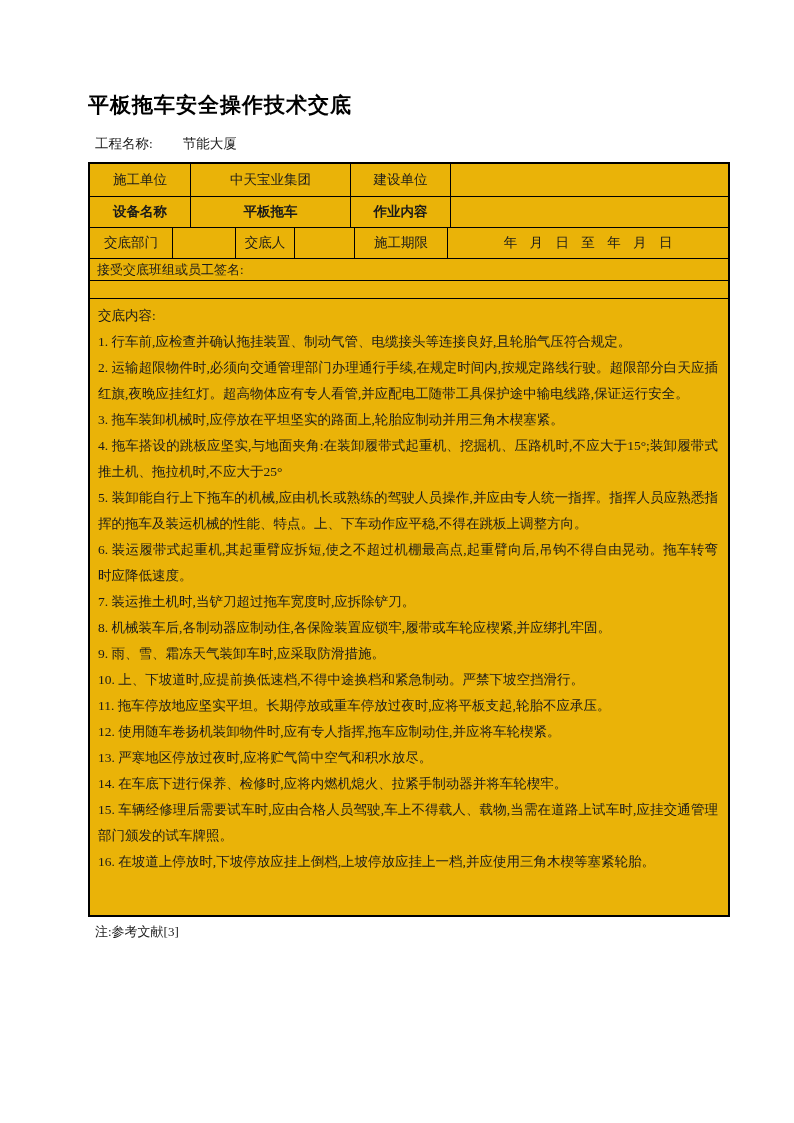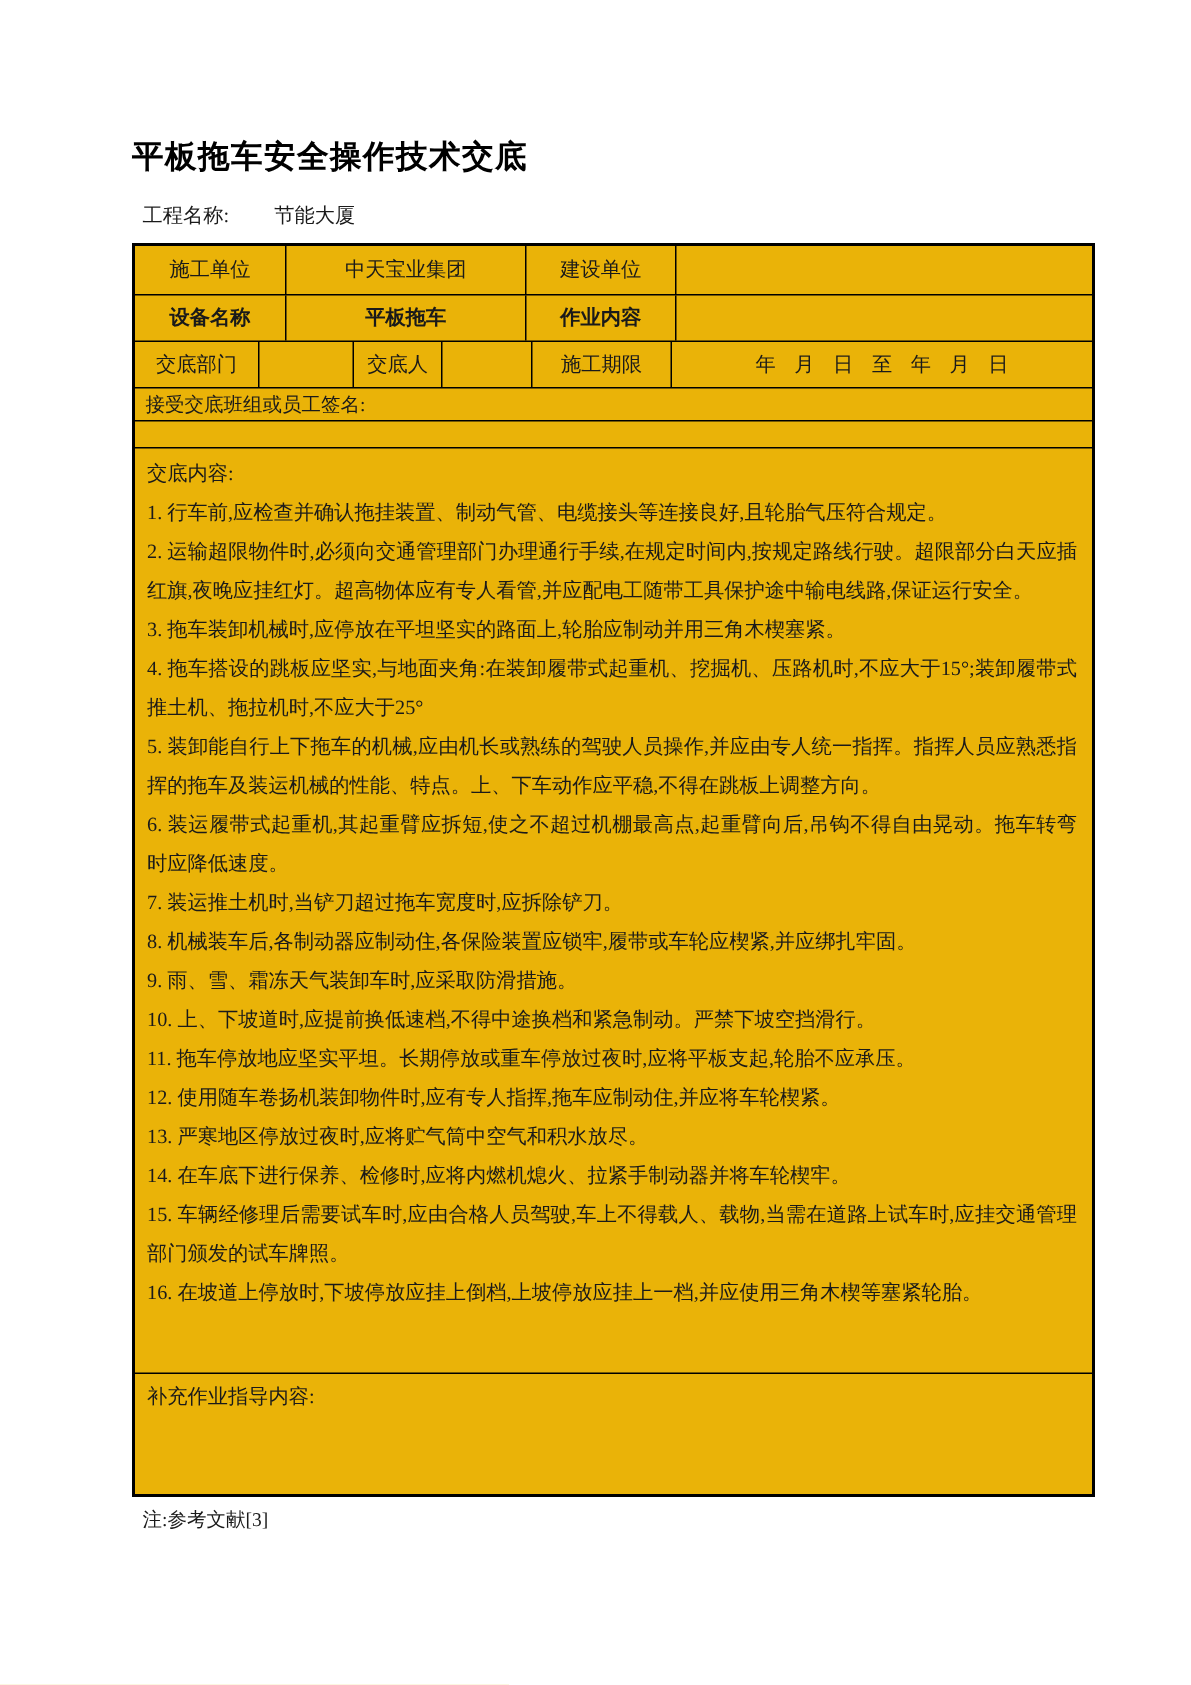--- a/index.html
+++ b/index.html
@@ -157,21 +157,18 @@
         <p>10. 上、下坡道时,应提前换低速档,不得中途换档和紧急制动。严禁下坡空挡滑行。</p>
         <p>11. 拖车停放地应坚实平坦。长期停放或重车停放过夜时,应将平板支起,轮胎不应承压。</p>
         <p>12. 使用随车卷扬机装卸物件时,应有专人指挥,拖车应制动住,并应将车轮楔紧。</p>
         <p>13. 严寒地区停放过夜时,应将贮气筒中空气和积水放尽。</p>
         <p>14. 在车底下进行保养、检修时,应将内燃机熄火、拉紧手制动器并将车轮楔牢。</p>
         <p>15. 车辆经修理后需要试车时,应由合格人员驾驶,车上不得载人、载物,当需在道路上试车时,应挂交通管理部门颁发的试车牌照。</p>
         <p>16. 在坡道上停放时,下坡停放应挂上倒档,上坡停放应挂上一档,并应使用三角木楔等塞紧轮胎。</p>
       </div>
     </div>
 
-    <div class="trow">
-      <div class="cell supplement-cell">补充作业指导内容:</div>
-    </div>
 
   </div>
 
   <div class="footer-note">注:参考文献[3]</div>
 
 </div>
 
 </body></html>

